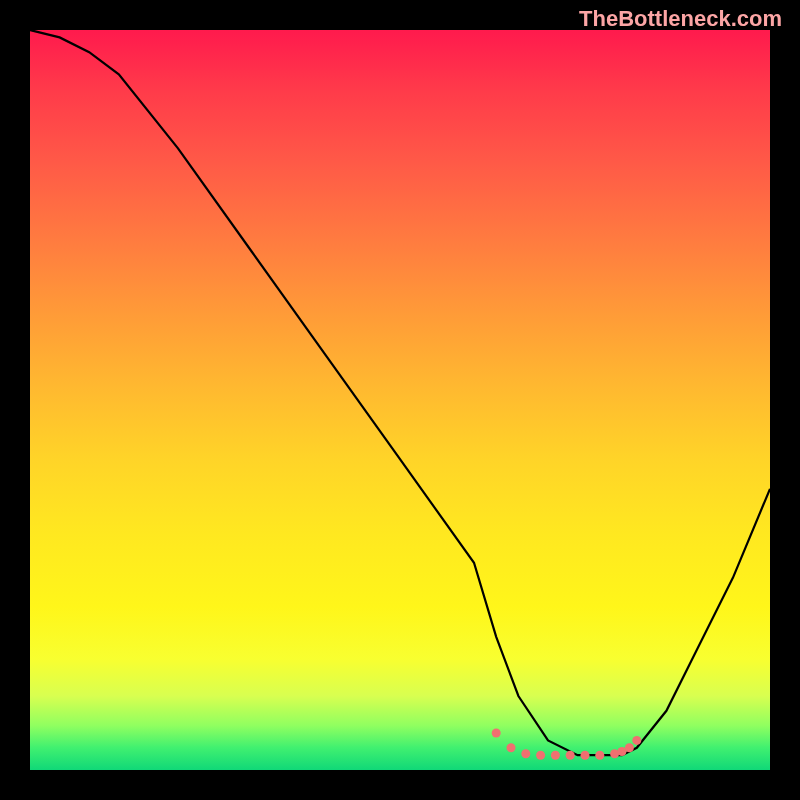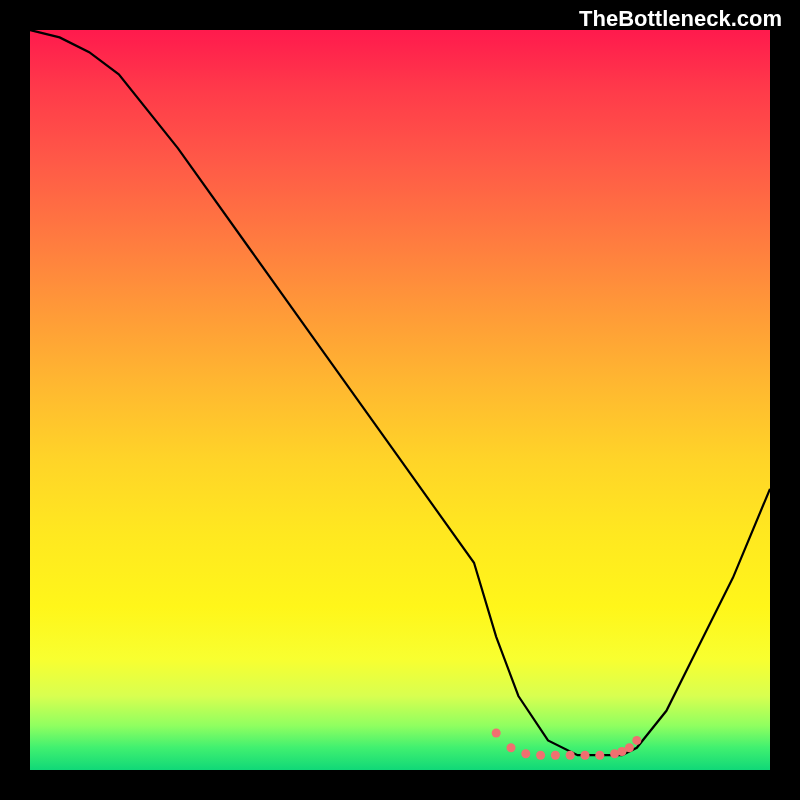--- a/index.html
+++ b/index.html
@@ -7,21 +7,21 @@
     width: 800px;
     height: 800px;
     background: #000;
     position: relative;
     font-family: Arial, sans-serif;
   }
   .attribution {
     position: absolute;
     top: 6px;
     right: 18px;
-    color: #ffffff;
+    color: #fca5a5;
     font-size: 22px;
     font-weight: bold;
     z-index: 10;
   }
   .plot-area {
     position: absolute;
     left: 30px;
     top: 30px;
     width: 740px;
     height: 740px;

